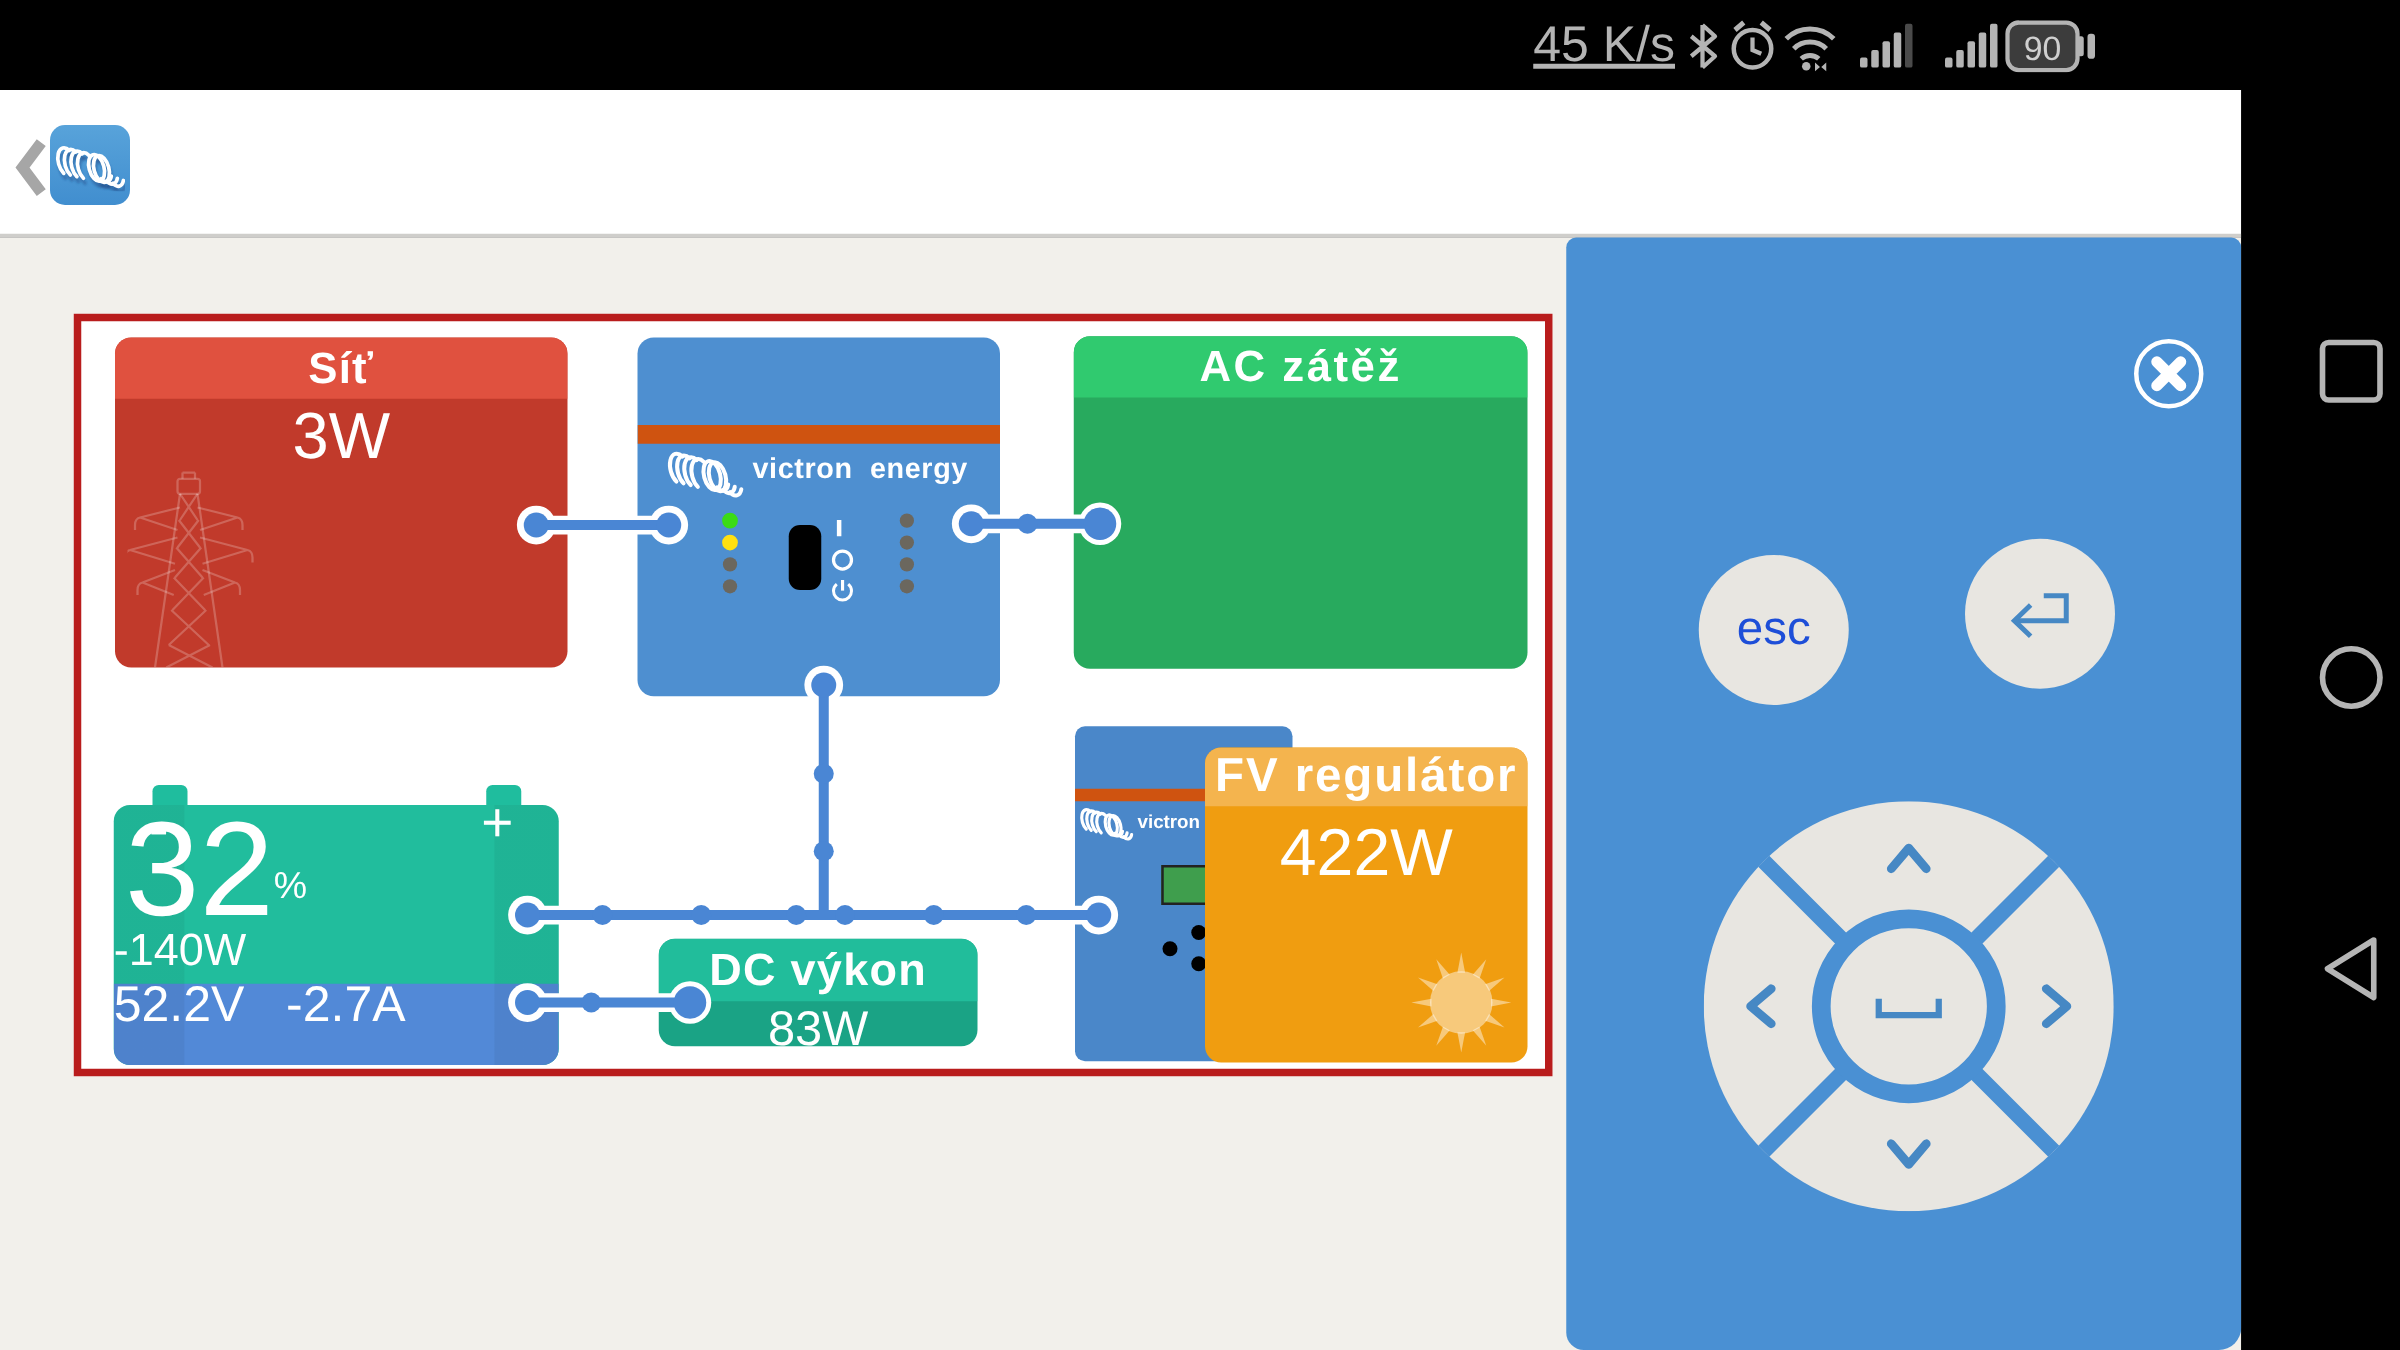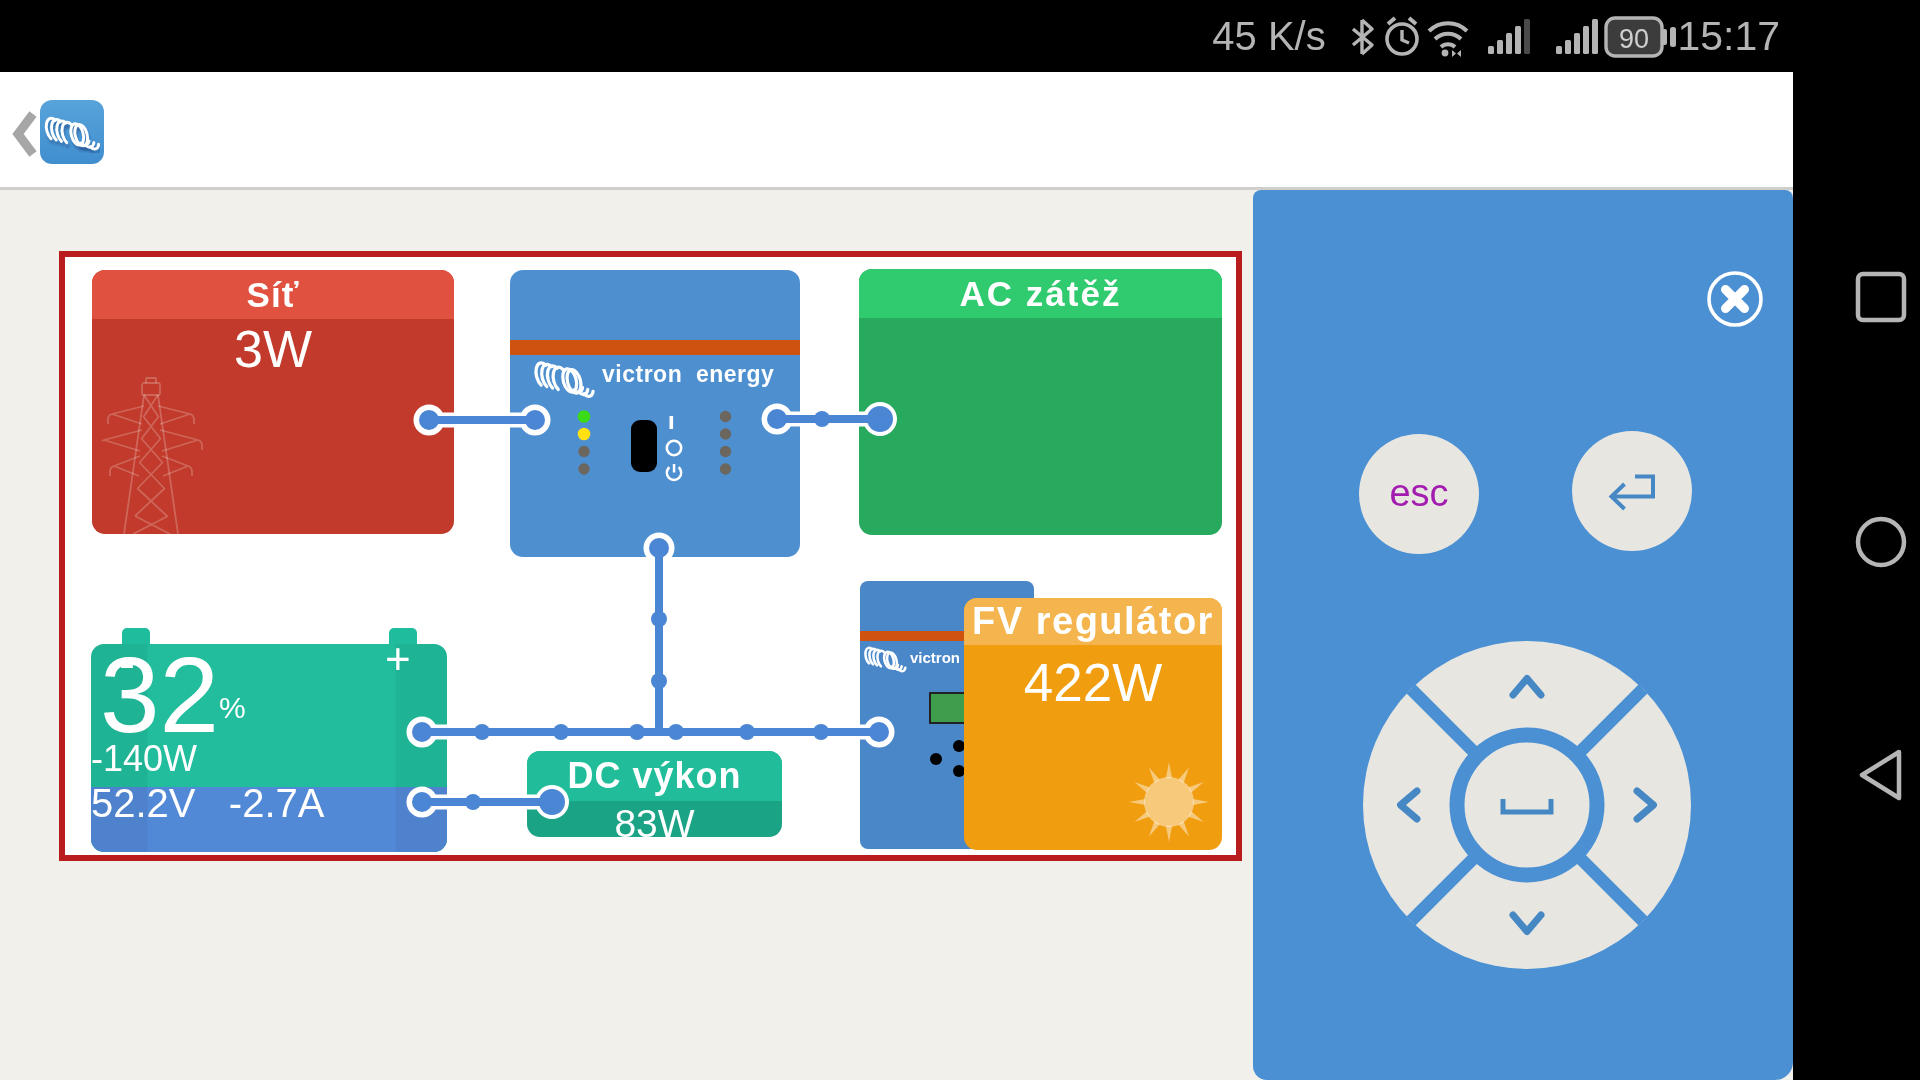--- a/index.html
+++ b/index.html
@@ -29,21 +29,21 @@
         <ellipse cx="38" cy="22.5" rx="6.8" ry="12.5" transform="rotate(-15 38 22.5)"></ellipse>
         <ellipse cx="42.5" cy="23.5" rx="6.8" ry="12.5" transform="rotate(-15 42.5 23.5)"></ellipse>
         <path d="M42 32.5 A 6 9.5 -15 0 0 51.5 30"></path>
         <path d="M47.5 34.5 A 6 9.5 -15 0 0 57 32"></path>
         <path d="M53 36.5 A 6 9.5 -15 0 0 62.5 34"></path>
       </g>
     </defs>
   </svg>
   <div class="abs" id="content"></div>
   <div class="abs" id="statusbar">
-    <div class="abs" style="left:1198px;top:0;width:142px;height:72px;line-height:72px;font-size:40px;color:#b4b4b4;text-align:center;">45 K/s</div>
+    <div class="abs" style="left:1198px;top:0;width:142px;height:72px;line-height:72px;font-size:40px;color:#b4b4b4;text-align:right;text-decoration:underline;">45 K/s</div>
     <svg class="abs" style="left:1348px;top:18px;" width="30" height="38" viewBox="0 0 30 38">
       <path d="M14 2 L14 36 M14 2 L24 11 L5 27 M14 36 L24 27 L5 11" stroke="#b4b4b4" stroke-width="3.4" fill="none" stroke-linejoin="round"></path>
     </svg>
     <svg class="abs" style="left:1382px;top:16px;" width="40" height="42" viewBox="0 0 40 42">
       <circle cx="20" cy="23" r="15" fill="none" stroke="#b4b4b4" stroke-width="3.6"></circle>
       <path d="M20 14 L20 24 L27 27" stroke="#b4b4b4" stroke-width="3.4" fill="none"></path>
       <path d="M6 8 L13 2 M34 8 L27 2" stroke="#b4b4b4" stroke-width="4" fill="none"></path>
     </svg>
     <svg class="abs" style="left:1425px;top:18px;" width="46" height="40" viewBox="0 0 46 40">
       <path d="M4 13 A 27 27 0 0 1 42 13" fill="none" stroke="#b4b4b4" stroke-width="4"></path>
@@ -65,21 +65,20 @@
       <rect x="18" y="15" width="6" height="21" rx="1.5" fill="#b4b4b4"></rect>
       <rect x="27" y="8" width="6" height="28" rx="1.5" fill="#b4b4b4"></rect>
       <rect x="36" y="1" width="6" height="35" rx="1.5" fill="#b4b4b4"></rect>
     </svg>
     <svg class="abs" style="left:1604px;top:16px;" width="72" height="42" viewBox="0 0 72 42">
       <rect x="2" y="2" width="56" height="38" rx="9" fill="#3c3c3c" stroke="#b4b4b4" stroke-width="3.4"></rect>
       <rect x="58" y="13" width="5" height="16" rx="2" fill="#b4b4b4"></rect>
       <rect x="66" y="11" width="6" height="20" rx="2.5" fill="#b4b4b4"></rect>
       <text x="30" y="32" font-size="27" fill="#cfcfcf" text-anchor="middle" font-family="Liberation Sans, sans-serif">90</text>
     </svg>
-    <div class="abs" style="left:1660px;top:0;width:120px;height:72px;line-height:72px;font-size:41px;color:#b4b4b4;text-align:right;">15:17</div>
   </div>
   <div class="abs" id="header">
     <svg class="abs" style="left:8px;top:38px;" width="30" height="48" viewBox="0 0 30 48">
       <path d="M25 4 L10 24 L25 44" stroke="#a6a6a6" stroke-width="9" fill="none"></path>
     </svg>
     <div class="abs" style="left:40px;top:28px;width:64px;height:64px;border-radius:12px;background:linear-gradient(180deg,#58a3da,#418ecf);">
       <svg class="abs" style="left:4px;top:13px;" width="56" height="40" viewBox="0 0 64 42">
         <g transform="translate(1.5,4.5)" stroke="rgba(30,70,130,0.4)" fill="none" stroke-width="3.4" stroke-linecap="round" filter="url(#blur1)">
           <use href="#coilpaths"></use>
         </g>
@@ -246,21 +245,21 @@
           <circle cx="357" cy="545" r="10"></circle>
           <circle cx="487" cy="545" r="13"></circle>
       </g>
     </svg>
   </div>
   <div class="abs" id="panel">
     <svg class="abs" style="left:452px;top:79px;" width="60" height="60" viewBox="-30 -30 60 60">
       <circle cx="0" cy="0" r="26" fill="none" stroke="#fff" stroke-width="3.6"></circle>
       <path d="M-9.5 -9.5 L9.5 9.5 M9.5 -9.5 L-9.5 9.5" stroke="#fff" stroke-width="9" stroke-linecap="round"></path>
     </svg>
-    <div class="abs" style="left:106px;top:244px;width:120px;height:120px;border-radius:60px;background:#e8e6e1;text-align:center;line-height:118px;font-size:38px;color:#a21caf;">esc</div>
+    <div class="abs" style="left:106px;top:254px;width:120px;height:120px;border-radius:60px;background:#e8e6e1;text-align:center;line-height:118px;font-size:38px;color:#1d4ed8;">esc</div>
     <div class="abs" style="left:319px;top:241px;width:120px;height:120px;border-radius:60px;background:#e8e6e1;"></div>
     <svg class="abs" style="left:319px;top:241px;" width="120" height="120" viewBox="0 0 120 120">
       <path d="M63 45.5 H81 V65.5 H42" fill="none" stroke="#4688c4" stroke-width="4"></path>
       <path d="M52.5 53 L39.5 65.5 L52.5 78" fill="none" stroke="#4688c4" stroke-width="4"></path>
     </svg>
     <svg class="abs" style="left:110px;top:451px;" width="328" height="328" viewBox="-164 -164 328 328">
       <circle cx="0" cy="0" r="164" fill="#e8e6e1"></circle>
       <g stroke="#4a90d3" stroke-width="12.5">
         <path d="M-116 -116 L116 116 M116 -116 L-116 116"></path>
       </g>

